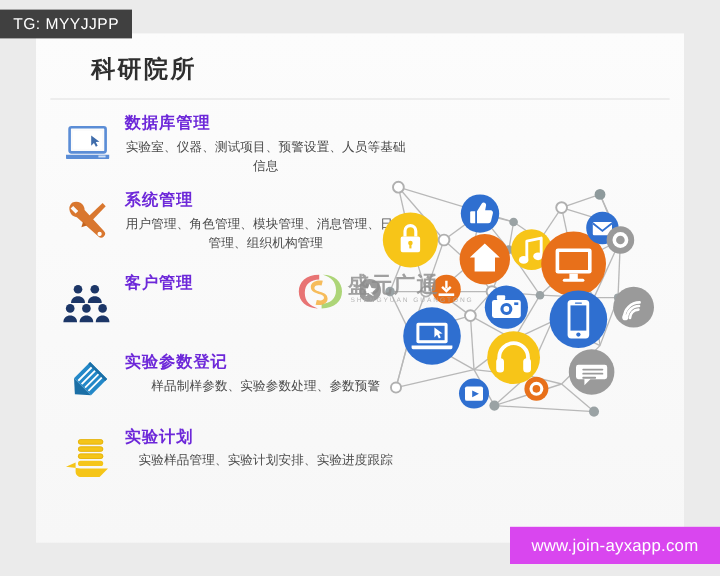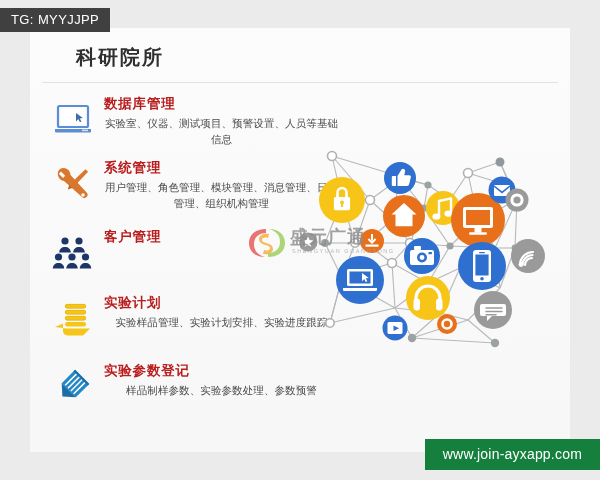--- a/index.html
+++ b/index.html
@@ -25,21 +25,21 @@
     background:#404040;color:#fff;
     font-size:13px;letter-spacing:.4px;
     padding:5px 11px 6px 11px;
     line-height:1;
     z-index:40;
   }
 
   
   .url-bar{
     position:absolute;right:0;bottom:10px;
-    background:#15803d;color:#fff;
+    background:#d946ef;color:#fff;
     font-size:14px;letter-spacing:.2px;
     padding:8px 18px 9px 18px;line-height:1;
     z-index:40;
   }
 
   
   .page-title{
     position:absolute;left:56px;top:44px;
     font-size:20px;font-weight:bold;color:#2f2f2f;
     letter-spacing:2px;
@@ -50,21 +50,21 @@
     position:absolute;left:42px;top:82px;width:516px;height:1px;background:#e3e3e3;
   }
 
   
   .features{position:absolute;left:52px;top:96px;width:300px;}
   .feature{position:relative;min-height:52px;margin-bottom:10px;padding-left:52px;}
   .f-icon{
     position:absolute;left:0;top:2px;width:42px;height:42px;
   }
   .f-title{
-    font-size:13.5px;font-weight:bold;color:#b91c1c;
+    font-size:13.5px;font-weight:bold;color:#6d28d9;
     letter-spacing:.8px;margin:0 0 5px 0;line-height:1.1;
     font-family:"DejaVu Sans","Liberation Sans",sans-serif;
   }
   .f-desc{
     font-size:10.5px;color:#4a4a4a;line-height:1.5;letter-spacing:.1px;
     font-family:"DejaVu Sans","Liberation Sans",sans-serif;
     max-width:235px;
     text-align:center;
   }
   .feature.f0{margin-bottom:12px;}
@@ -152,59 +152,59 @@
             <circle cx="20" cy="26" r="3.6"></circle>
               <path d="M14.3 37.5 c0-3.6 2.6-5.6 5.7-5.6 s5.7 2 5.7 5.6 Z"></path>
             <circle cx="33.5" cy="26" r="3.6"></circle>
               <path d="M27.8 37.5 c0-3.6 2.6-5.6 5.7-5.6 s5.7 2 5.7 5.6 Z"></path>
           </g>
         </svg>
       </span>
       <div class="f-title">客户管理</div>
     </div>
 
+    <div class="feature f4">
+      <span class="f-icon">
+        <svg viewBox="0 0 42 42">
+          <g transform="rotate(45 21 21)">
+            <path d="M11 8 h20 v19 h-20 Z" fill="#2388c8"></path>
+            <path d="M11 27 h20 l-10 9 Z" fill="#1b6fa6"></path>
+            <g stroke="#ffffff" stroke-width="1.5">
+              <line x1="15" y1="9.5" x2="15" y2="26"></line>
+              <line x1="19" y1="9.5" x2="19" y2="26"></line>
+              <line x1="23" y1="9.5" x2="23" y2="26"></line>
+              <line x1="27" y1="9.5" x2="27" y2="26"></line>
+            </g>
+            <path d="M11 8 h20 v2.2 h-20 Z" fill="#1b6fa6"></path>
+          </g>
+        </svg>
+      </span>
+      <div class="f-title">实验参数登记</div>
+      <div class="f-desc">样品制样参数、实验参数处理、参数预警</div>
+    </div>
+
     <div class="feature f3">
       <span class="f-icon">
         <svg viewBox="0 0 42 42">
           <g fill="#f5c518">
             <rect x="13" y="7" width="21" height="4.4" rx="2.2"></rect>
             <rect x="13" y="13" width="21" height="4.4" rx="2.2"></rect>
             <rect x="13" y="19" width="21" height="4.4" rx="2.2"></rect>
             <rect x="13" y="25" width="21" height="4.4" rx="2.2"></rect>
             <path d="M3 30 l8 -3.5 v7.6 c0 2.6 2 4.4 4.8 4.4 H31 l7 -7 h-9 l-14 0 Z"></path>
           </g>
           <g stroke="#e0ae0c" stroke-width="0.6" fill="none">
             <rect x="13.3" y="7.3" width="20.4" height="3.8" rx="1.9"></rect>
             <rect x="13.3" y="13.3" width="20.4" height="3.8" rx="1.9"></rect>
             <rect x="13.3" y="19.3" width="20.4" height="3.8" rx="1.9"></rect>
           </g>
         </svg>
       </span>
       <div class="f-title">实验计划</div>
       <div class="f-desc">实验样品管理、实验计划安排、实验进度跟踪</div>
-    </div>
-
-    <div class="feature f4">
-      <span class="f-icon">
-        <svg viewBox="0 0 42 42">
-          <g transform="rotate(45 21 21)">
-            <path d="M11 8 h20 v19 h-20 Z" fill="#2388c8"></path>
-            <path d="M11 27 h20 l-10 9 Z" fill="#1b6fa6"></path>
-            <g stroke="#ffffff" stroke-width="1.5">
-              <line x1="15" y1="9.5" x2="15" y2="26"></line>
-              <line x1="19" y1="9.5" x2="19" y2="26"></line>
-              <line x1="23" y1="9.5" x2="23" y2="26"></line>
-              <line x1="27" y1="9.5" x2="27" y2="26"></line>
-            </g>
-            <path d="M11 8 h20 v2.2 h-20 Z" fill="#1b6fa6"></path>
-          </g>
-        </svg>
-      </span>
-      <div class="f-title">实验参数登记</div>
-      <div class="f-desc">样品制样参数、实验参数处理、参数预警</div>
     </div>
 
   </div>
 
   <div class="network">
     <svg viewBox="0 0 262 250" xmlns="http://www.w3.org/2000/svg">
       <defs>
         <g id="lnk"></g>
       </defs>
 

